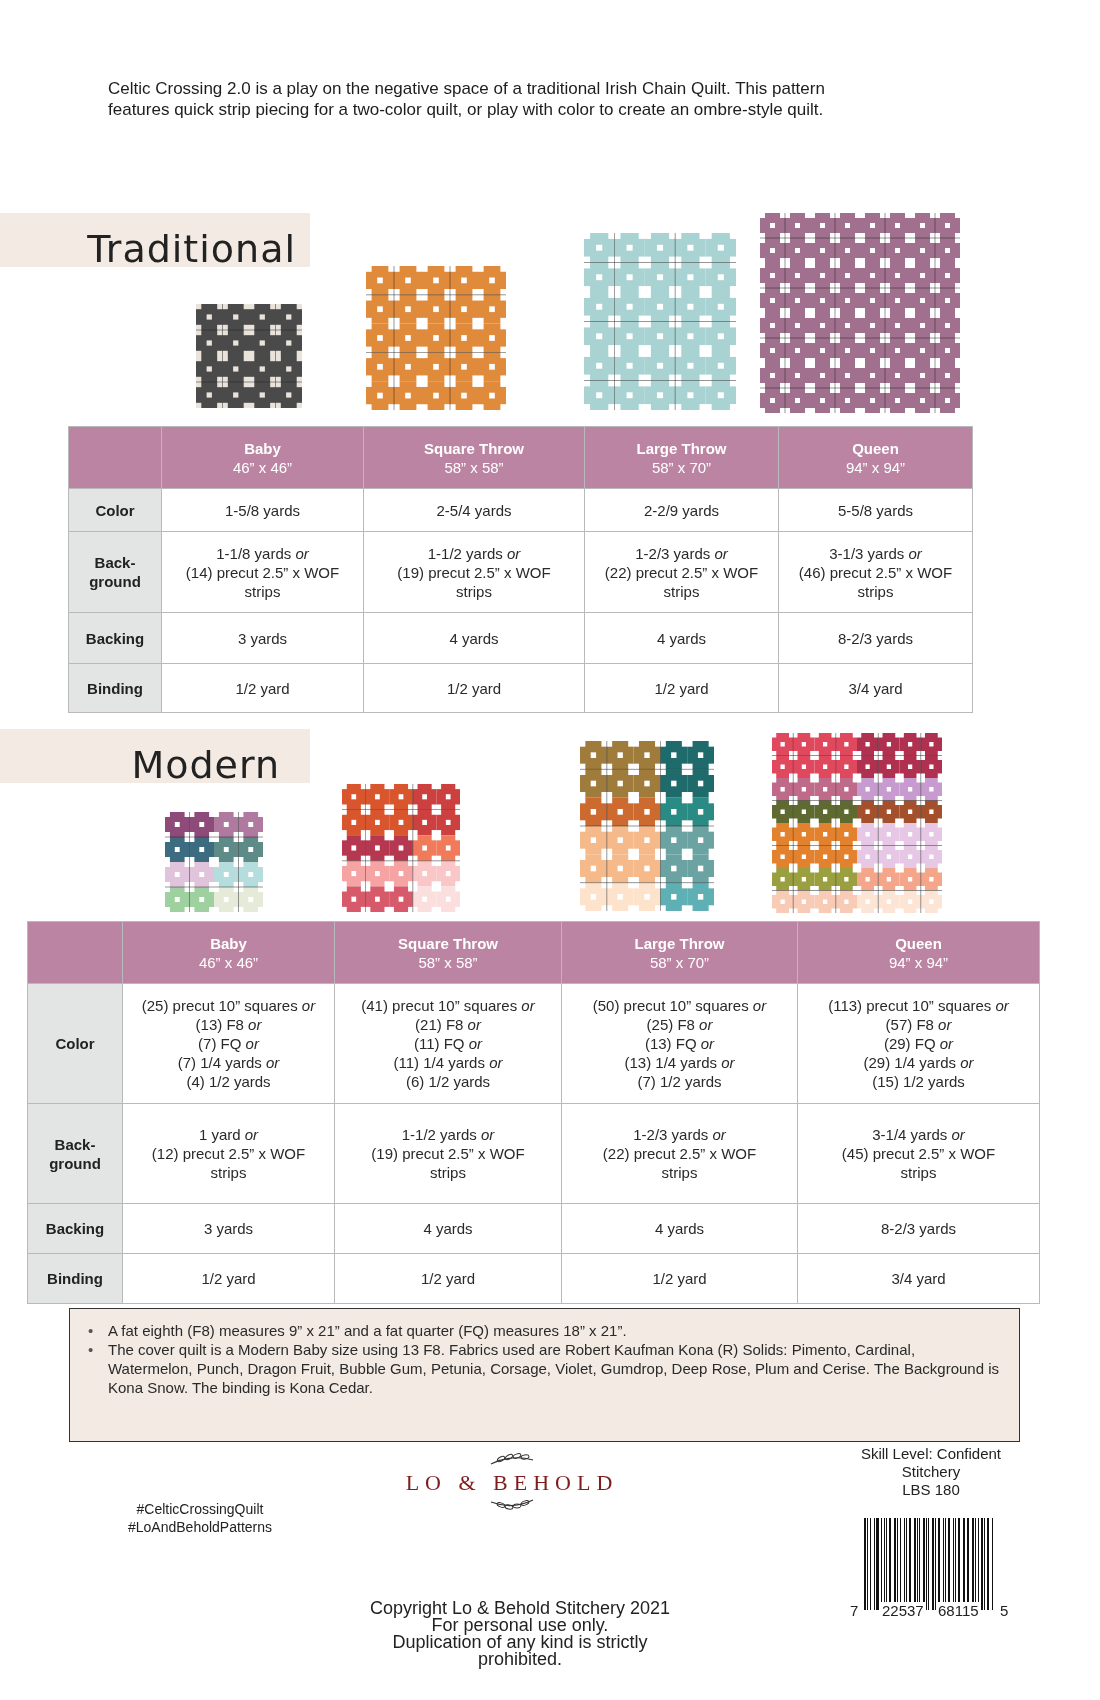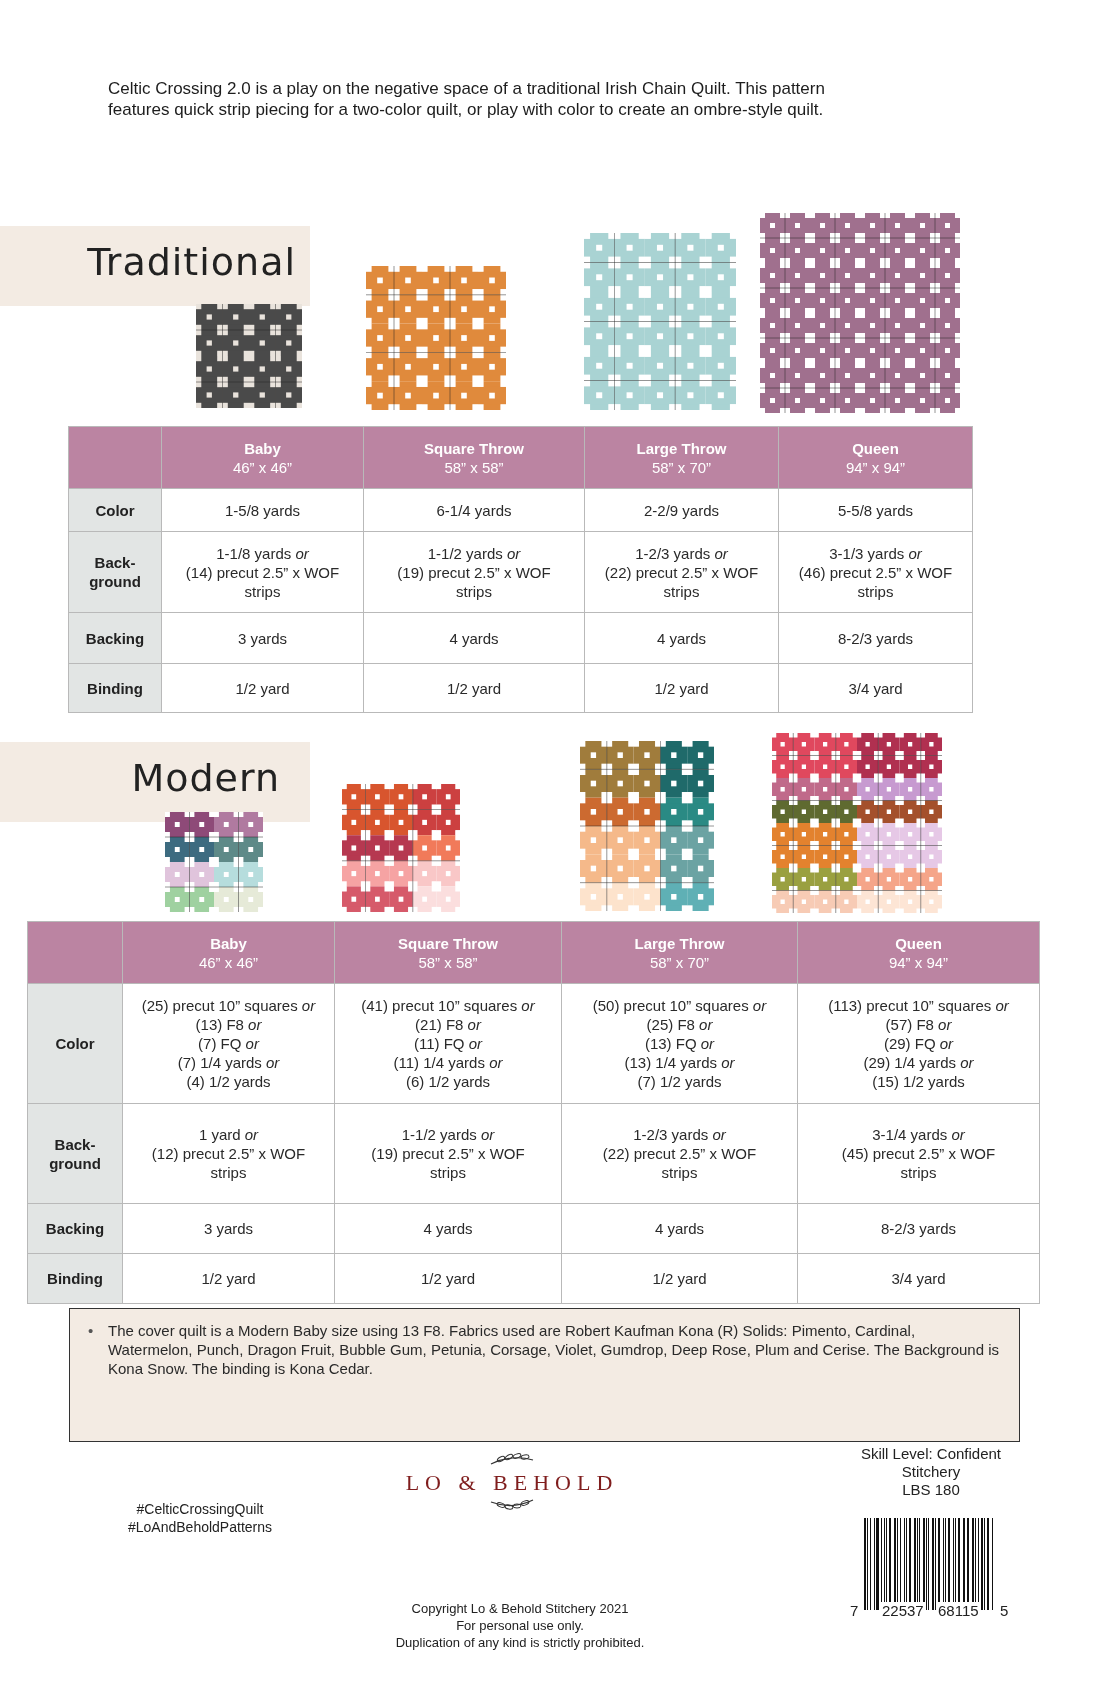--- a/index.html
+++ b/index.html
@@ -1,39 +1,39 @@
 <!DOCTYPE html>
 <html><head>
 <meta charset="utf-8">
 <style>
   html, body { margin:0; padding:0; }
   body { width:1100px; height:1700px; position:relative; background:#ffffff; font-family:"Liberation Sans", sans-serif; color:#222; overflow:hidden; }
   .abs { position:absolute; }
   .intro { left:108px; top:78px; width:900px; font-size:17px; line-height:21px; color:#1d1d1d; }
-  .banner { left:0; background:#f3ebe3; height:80px; width:310px;margin-top:13px; }
+  .banner { left:0; background:#f3ebe3; height:54px; width:310px; }
   .banner-title { position:absolute; right:14px; top:14px; font-size:38px; letter-spacing:1px; color:#222; font-family:"DejaVu Sans", sans-serif; }
   .quilt { position:absolute; }
   
   table.req { position:absolute; border-collapse:collapse; table-layout:fixed; }
   table.req th, table.req td { border:1px solid #b9b9b9; text-align:center; vertical-align:middle; padding:0 4px; }
   table.req thead th { background:#bb84a2; color:#ffffff; font-size:15px; line-height:19px; font-weight:bold; }
   table.req thead th .dim { display:block; font-weight:normal; }
   table.req tbody th { background:#e2e5e4; font-weight:bold; font-size:15px; color:#222; line-height:19px; }
   table.req tbody td { font-size:15px; color:#2a2a2a; line-height:19px; background:#fff; }
   table.req .corner { background:#bb84a2; }
   .notes { left:69px; top:1308px; width:951px; height:134px; background:#f3ebe3; border:1px solid #333; box-sizing:border-box; padding:12px 16px 0 16px; }
   .notes ul { margin:0; padding:0 0 0 16px; list-style:none; }
   .notes li { font-size:15px; line-height:19px; color:#2a2a2a; position:relative; padding-left:6px; }
   .notes li::before { content:"•"; position:absolute; left:-14px; color:#555; }
   .hashtags { left:100px; top:1500px; width:200px; font-size:14px; line-height:18px; text-align:center; color:#222; }
   .logo { left:392px; top:1452px; width:240px; text-align:center; }
   .logo .leaf { font-size:16px; color:#333; letter-spacing:2px; height:18px; }
   .logo .name1 { font-family:"Liberation Serif", serif; font-size:22px; letter-spacing:6px; color:#7f1d1d; line-height:26px; }
   .logo .name2 { font-family:"DejaVu Serif", serif; font-style:italic; font-size:30px; color:#444; line-height:34px; margin-top:-2px; }
-  .copyright { left:360px; top:1600px; width:320px; text-align:center; font-size:13px; line-height:17px; color:#222; }
+  .copyright { left:360px; top:1600px; width:320px; text-align:center; font-size:18px; line-height:17px; color:#222; }
   .skill { left:836px; top:1445px; width:190px; text-align:center; font-size:15px; line-height:18px; color:#222; }
   .barcode { left:850px; top:1518px; width:160px; height:100px; }
   .barcode .bars { position:absolute; left:14px; top:0; width:130px; height:92px; display:flex; align-items:flex-start; }
   .barcode .bars span { display:block; height:92px; background:#111; }
   .barcode .digits { position:absolute; left:0; top:84px; width:160px; font-size:15px; color:#222; }
 </style>
 </head>
 <body>
 
 <div class="abs intro">
@@ -768,21 +768,21 @@
       <th><span>Baby</span><span class="dim">46” x 46”</span></th>
       <th><span>Square Throw</span><span class="dim">58” x 58”</span></th>
       <th><span>Large Throw</span><span class="dim">58” x 70”</span></th>
       <th><span>Queen</span><span class="dim">94” x 94”</span></th>
     </tr>
   </thead>
   <tbody>
       <tr style="height: 43px;">
         <th>Color</th>
         <td>1-5/8 yards</td>
-        <td>6-1/4 yards</td>
+        <td>2-5/4 yards</td>
         <td>2-2/9 yards</td>
         <td>5-5/8 yards</td>
       </tr>
       <tr style="height: 81px;">
         <th>Back-<br>ground</th>
         <td>1-1/8 yards <i>or</i><br>(14) precut 2.5” x WOF<br>strips</td>
         <td>1-1/2 yards <i>or</i><br>(19) precut 2.5” x WOF<br>strips</td>
         <td>1-2/3 yards <i>or</i><br>(22) precut 2.5” x WOF<br>strips</td>
         <td>3-1/3 yards <i>or</i><br>(46) precut 2.5” x WOF<br>strips</td>
       </tr>
@@ -1560,20 +1560,21 @@
         <td>1/2 yard</td>
         <td>1/2 yard</td>
         <td>1/2 yard</td>
         <td>3/4 yard</td>
       </tr>
     </tbody>
 </table>
 
 <div class="abs notes">
   <ul>
+    <li>A fat eighth (F8) measures 9” x 21” and a fat quarter (FQ) measures 18” x 21”.</li>
     <li>The cover quilt is a Modern Baby size using 13 F8. Fabrics used are Robert Kaufman Kona (R) Solids: Pimento, Cardinal, Watermelon, Punch, Dragon Fruit, Bubble Gum, Petunia, Corsage, Violet, Gumdrop, Deep Rose, Plum and Cerise. The Background is Kona Snow. The binding is Kona Cedar.</li>
   </ul>
 </div>
 
 <div class="abs hashtags">
   <div>#CelticCrossingQuilt</div>
   <div>#LoAndBeholdPatterns</div>
 </div>
 
 <div class="abs logo">

